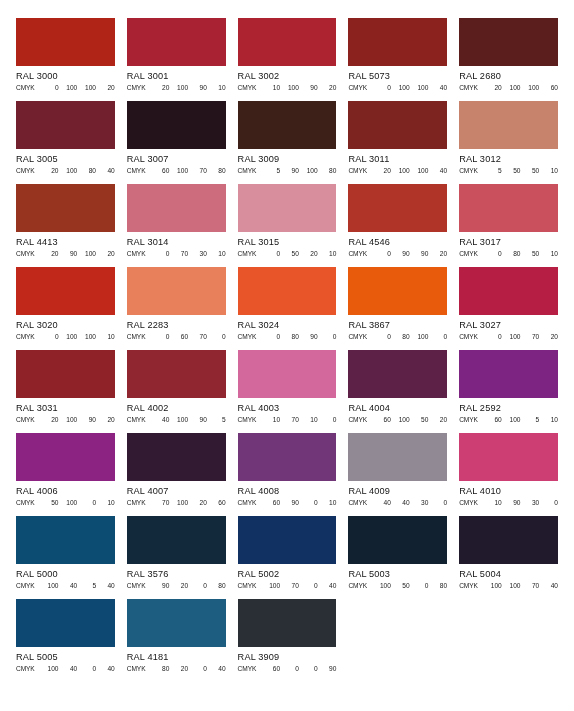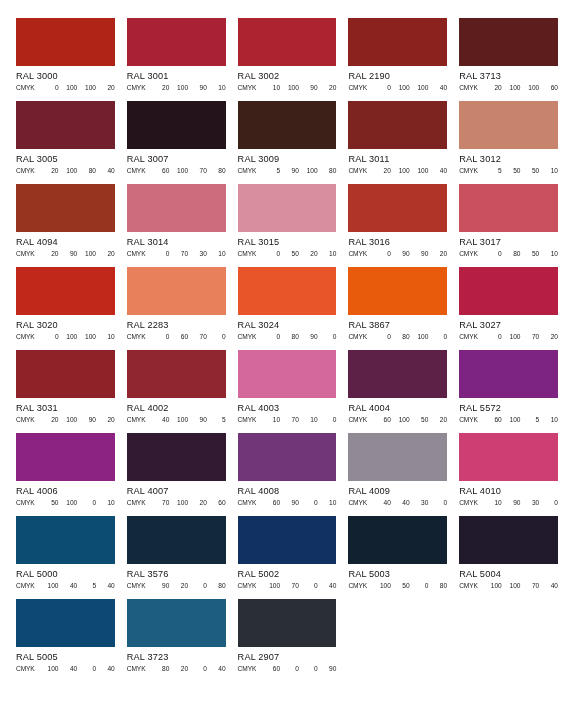--- a/index.html
+++ b/index.html
@@ -110,34 +110,34 @@
           <span class="cmyk-values">
             <span>10</span>
             <span>100</span>
             <span>90</span>
             <span>20</span>
           </span>
         </div>
       </div>
       <div class="swatch-cell">
         <div class="chip" style="background-color: rgb(140, 34, 29);"></div>
-        <div class="chip-name">RAL 2190</div>
+        <div class="chip-name">RAL 5073</div>
         <div class="cmyk-row">
           <span class="cmyk-label">CMYK</span>
           <span class="cmyk-values">
             <span>0</span>
             <span>100</span>
             <span>100</span>
             <span>40</span>
           </span>
         </div>
       </div>
       <div class="swatch-cell">
         <div class="chip" style="background-color: rgb(92, 30, 29);"></div>
-        <div class="chip-name">RAL 3713</div>
+        <div class="chip-name">RAL 2680</div>
         <div class="cmyk-row">
           <span class="cmyk-label">CMYK</span>
           <span class="cmyk-values">
             <span>20</span>
             <span>100</span>
             <span>100</span>
             <span>60</span>
           </span>
         </div>
       </div>
@@ -201,21 +201,21 @@
           <span class="cmyk-values">
             <span>5</span>
             <span>50</span>
             <span>50</span>
             <span>10</span>
           </span>
         </div>
       </div>
       <div class="swatch-cell">
         <div class="chip" style="background-color: rgb(150, 52, 32);"></div>
-        <div class="chip-name">RAL 4094</div>
+        <div class="chip-name">RAL 4413</div>
         <div class="cmyk-row">
           <span class="cmyk-label">CMYK</span>
           <span class="cmyk-values">
             <span>20</span>
             <span>90</span>
             <span>100</span>
             <span>20</span>
           </span>
         </div>
       </div>
@@ -240,21 +240,21 @@
           <span class="cmyk-values">
             <span>0</span>
             <span>50</span>
             <span>20</span>
             <span>10</span>
           </span>
         </div>
       </div>
       <div class="swatch-cell">
         <div class="chip" style="background-color: rgb(176, 52, 40);"></div>
-        <div class="chip-name">RAL 3016</div>
+        <div class="chip-name">RAL 4546</div>
         <div class="cmyk-row">
           <span class="cmyk-label">CMYK</span>
           <span class="cmyk-values">
             <span>0</span>
             <span>90</span>
             <span>90</span>
             <span>20</span>
           </span>
         </div>
       </div>
@@ -383,21 +383,21 @@
           <span class="cmyk-values">
             <span>60</span>
             <span>100</span>
             <span>50</span>
             <span>20</span>
           </span>
         </div>
       </div>
       <div class="swatch-cell">
         <div class="chip" style="background-color: rgb(125, 35, 130);"></div>
-        <div class="chip-name">RAL 5572</div>
+        <div class="chip-name">RAL 2592</div>
         <div class="cmyk-row">
           <span class="cmyk-label">CMYK</span>
           <span class="cmyk-values">
             <span>60</span>
             <span>100</span>
             <span>5</span>
             <span>10</span>
           </span>
         </div>
       </div>
@@ -539,34 +539,34 @@
           <span class="cmyk-values">
             <span>100</span>
             <span>40</span>
             <span>0</span>
             <span>40</span>
           </span>
         </div>
       </div>
       <div class="swatch-cell">
         <div class="chip" style="background-color: rgb(29, 93, 128);"></div>
-        <div class="chip-name">RAL 3723</div>
+        <div class="chip-name">RAL 4181</div>
         <div class="cmyk-row">
           <span class="cmyk-label">CMYK</span>
           <span class="cmyk-values">
             <span>80</span>
             <span>20</span>
             <span>0</span>
             <span>40</span>
           </span>
         </div>
       </div>
       <div class="swatch-cell">
         <div class="chip" style="background-color: rgb(42, 47, 53);"></div>
-        <div class="chip-name">RAL 2907</div>
+        <div class="chip-name">RAL 3909</div>
         <div class="cmyk-row">
           <span class="cmyk-label">CMYK</span>
           <span class="cmyk-values">
             <span>60</span>
             <span>0</span>
             <span>0</span>
             <span>90</span>
           </span>
         </div>
       </div>

